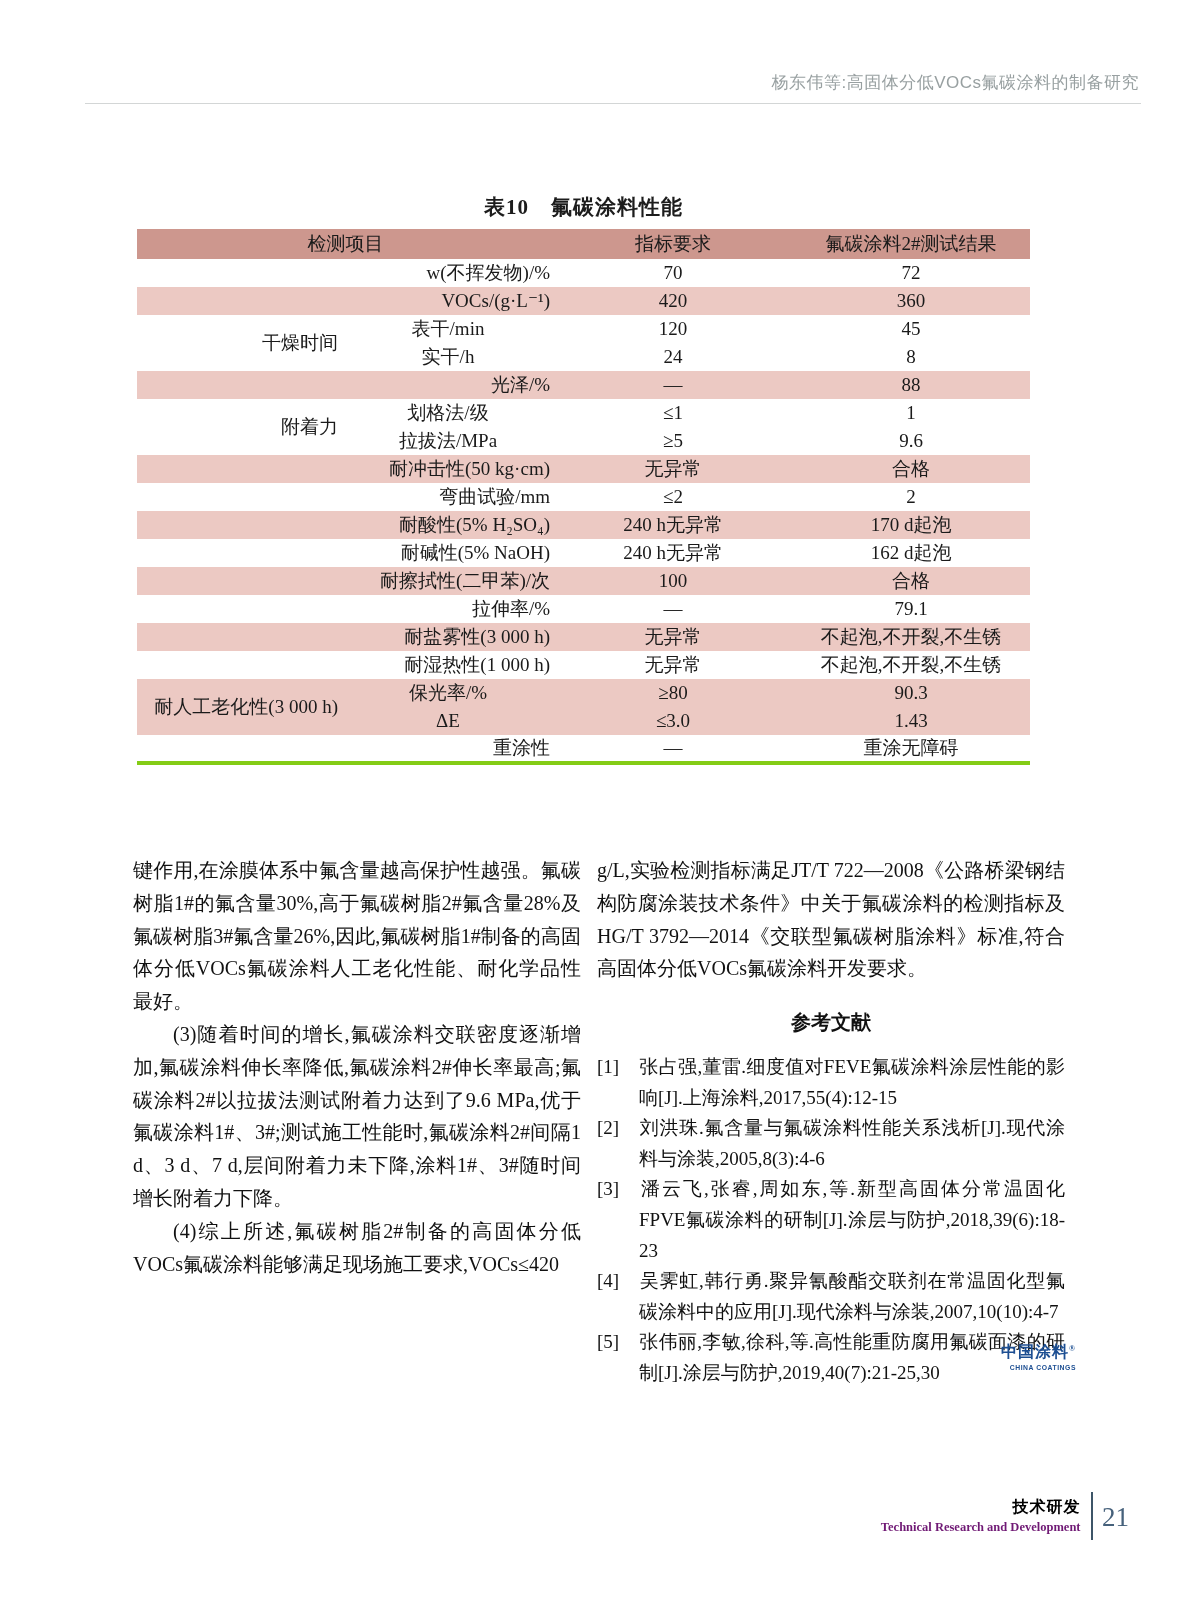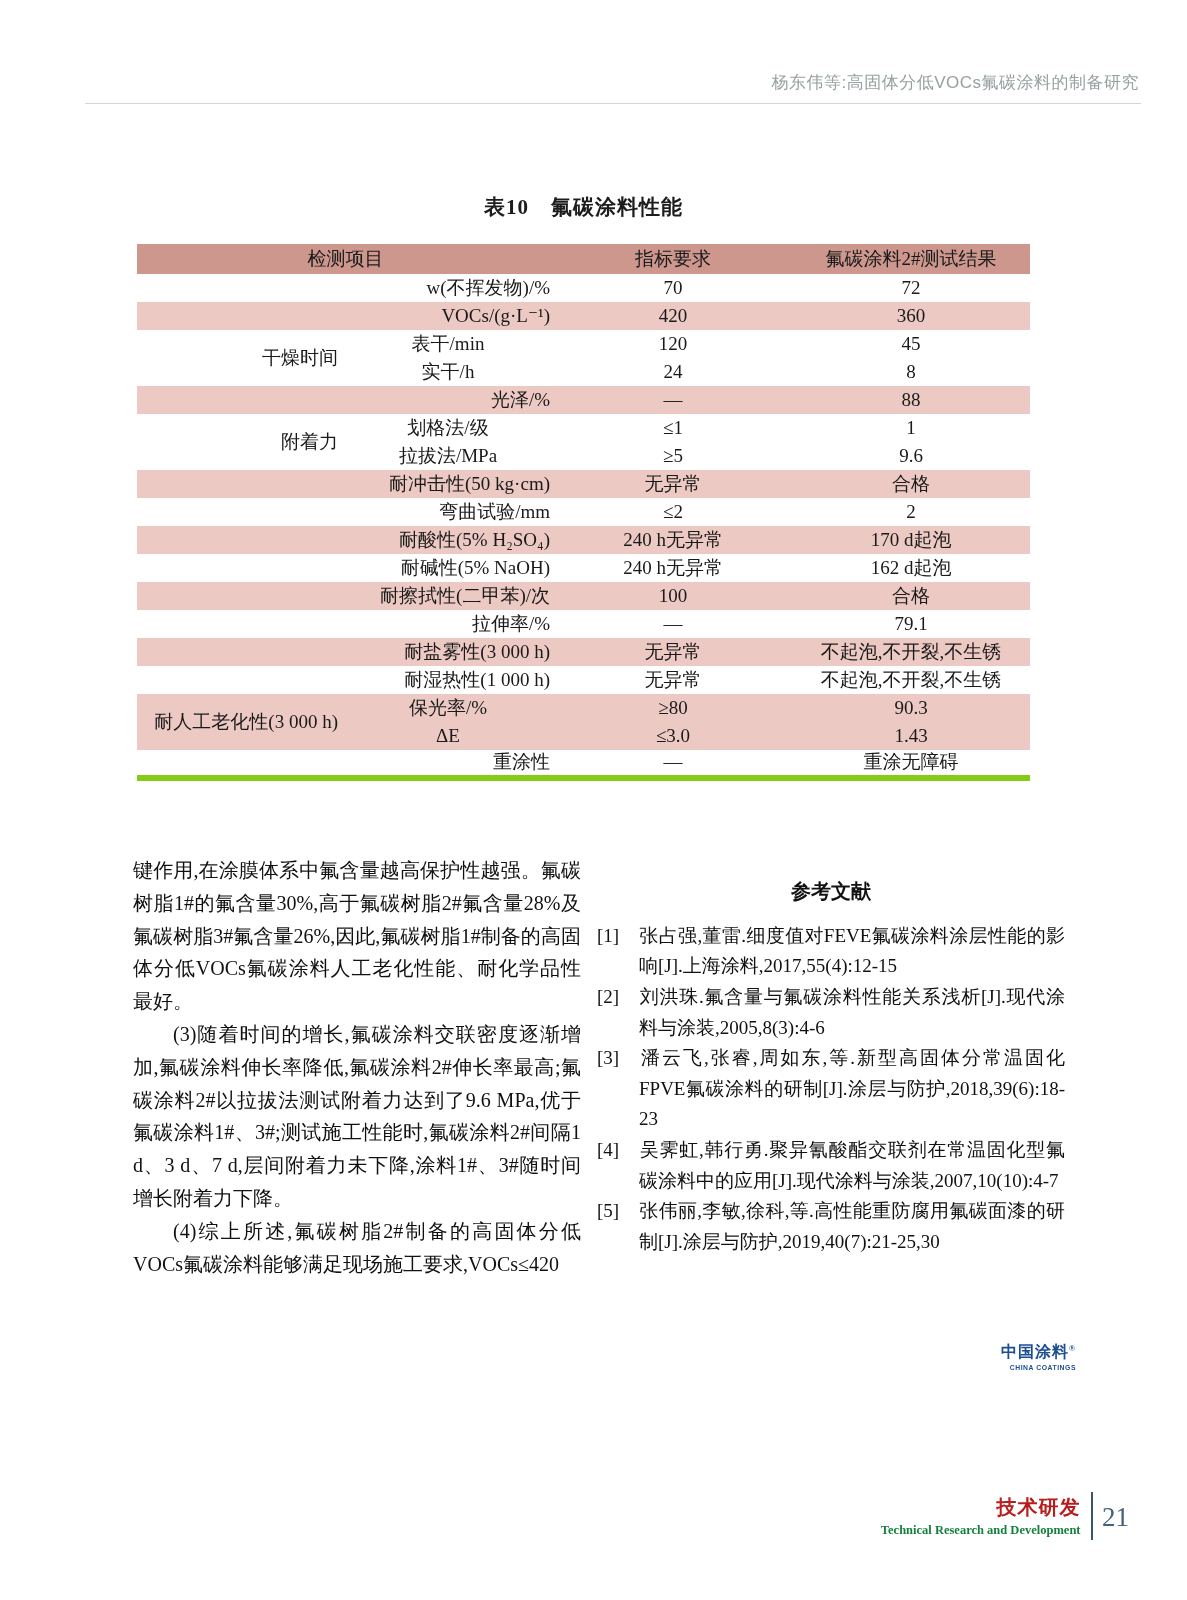--- a/index.html
+++ b/index.html
@@ -13,21 +13,21 @@
   .running-head {
     position:absolute; top:71px; right:48px; font-size:17px; color:#98a0a1;
     font-family:"Liberation Sans","DejaVu Sans",sans-serif; letter-spacing:0.5px;
   }
   .head-rule { position:absolute; top:103px; left:85px; width:1056px; height:1px; background:#d3d6d6; }
 
   
   .table-block { position:absolute; left:137px; top:193px; width:893px; }
   .tbl-title-zh { text-align:center; font-size:21px; font-weight:bold; color:#1c1c1c; letter-spacing:1px; }
   .tbl-title-en { text-align:center; font-size:20px; font-weight:bold; margin-top:5px; color:#1c1c1c; }
-  table.props { width:893px; border-collapse:collapse; margin-top:23px; font-size:19px; border-bottom:6px solid #84cc16; }
+  table.props { width:893px; border-collapse:collapse; margin-top:8px; font-size:19px; border-bottom:4px solid #84cc16; }
   table.props td { height:28px; padding:0 4px; vertical-align:middle; line-height:1.1; }
   td.c-item { text-align:right; padding-left:12px; }
   td.c-sub  { text-align:center; padding-left:8px; }
   td.c-mid, td.c-res { text-align:center; }
   tr.hdr td { background:#cd978e; text-align:center; height:30px; }
   tr.shade td { background:#ecc9c3; }
 
   
   .col { position:absolute; font-size:20px; line-height:32.8px; text-align:justify; color:#111; }
   .col-left  { left:133px; top:854px; width:448px; }
@@ -40,22 +40,22 @@
 
   
   .logo { position:absolute; left:984px; top:1342px; width:92px; color:#1c4e92; text-align:right; }
   .logo-zh { font-size:16px; font-weight:bold; letter-spacing:1px; white-space:nowrap; }
   .logo-zh sup { font-size:8px; }
   .logo-en { font-size:6.8px; font-weight:bold; letter-spacing:0.55px; font-family:"Liberation Sans","DejaVu Sans",sans-serif; margin-top:1px; white-space:nowrap; }
 
   
   .footer { position:absolute; top:1492px; right:58px; display:flex; align-items:center; }
   .footer-text { text-align:right; }
-  .footer-zh { font-size:20px; font-weight:bold; color:#b91c1c; font-family:"Liberation Sans","DejaVu Sans",sans-serif; letter-spacing:1px; }
-  .footer-en { font-size:12.5px; color:#15803d; margin-top:2px; font-family:"Liberation Serif","DejaVu Serif",serif; font-weight:bold; }
+  .footer-zh { font-size:16px; font-weight:bold; color:#000000; font-family:"Liberation Sans","DejaVu Sans",sans-serif; letter-spacing:1px; }
+  .footer-en { font-size:12.5px; color:#701a75; margin-top:2px; font-family:"Liberation Serif","DejaVu Serif",serif; font-weight:bold; }
   .footer-divider { width:2.5px; height:48px; background:#3d5568; margin:0 9px 0 10px; }
   .footer-page { font-size:27px; color:#46617b; padding-top:2px; }
 </style>
 </head>
 <body>
 
 <div class="page">
 
   <div class="running-head">杨东伟等:高固体分低VOCs氟碳涂料的制备研究</div>
   <div class="head-rule"></div>
@@ -172,20 +172,21 @@
     </table>
   </div>
 
   <div class="col col-left">
     <p>键作用,在涂膜体系中氟含量越高保护性越强。氟碳树脂1#的氟含量30%,高于氟碳树脂2#氟含量28%及氟碳树脂3#氟含量26%,因此,氟碳树脂1#制备的高固体分低VOCs氟碳涂料人工老化性能、耐化学品性最好。</p>
     <p class="indent">(3)随着时间的增长,氟碳涂料交联密度逐渐增加,氟碳涂料伸长率降低,氟碳涂料2#伸长率最高;氟碳涂料2#以拉拔法测试附着力达到了9.6 MPa,优于氟碳涂料1#、3#;测试施工性能时,氟碳涂料2#间隔1 d、3 d、7 d,层间附着力未下降,涂料1#、3#随时间增长附着力下降。</p>
     <p class="indent">(4)综上所述,氟碳树脂2#制备的高固体分低VOCs氟碳涂料能够满足现场施工要求,VOCs≤420</p>
   </div>
 
   <div class="col col-right">
+    <p>g/L,实验检测指标满足JT/T 722—2008《公路桥梁钢结构防腐涂装技术条件》中关于氟碳涂料的检测指标及HG/T 3792—2014《交联型氟碳树脂涂料》标准,符合高固体分低VOCs氟碳涂料开发要求。</p>
     <div class="refs-heading">参考文献</div>
     <p class="ref-item"><span class="ref-marker">[1]</span><span>张占强,董雷.细度值对FEVE氟碳涂料涂层性能的影响[J].上海涂料,2017,55(4):12-15</span></p>
     <p class="ref-item"><span class="ref-marker">[2]</span><span>刘洪珠.氟含量与氟碳涂料性能关系浅析[J].现代涂料与涂装,2005,8(3):4-6</span></p>
     <p class="ref-item"><span class="ref-marker">[3]</span><span>潘云飞,张睿,周如东,等.新型高固体分常温固化FPVE氟碳涂料的研制[J].涂层与防护,2018,39(6):18-23</span></p>
     <p class="ref-item"><span class="ref-marker">[4]</span><span>吴霁虹,韩行勇.聚异氰酸酯交联剂在常温固化型氟碳涂料中的应用[J].现代涂料与涂装,2007,10(10):4-7</span></p>
     <p class="ref-item"><span class="ref-marker">[5]</span><span>张伟丽,李敏,徐科,等.高性能重防腐用氟碳面漆的研制[J].涂层与防护,2019,40(7):21-25,30</span></p>
   </div>
 
   <div class="logo">
     <div class="logo-zh"><span>中国涂料</span><sup>®</sup></div>

